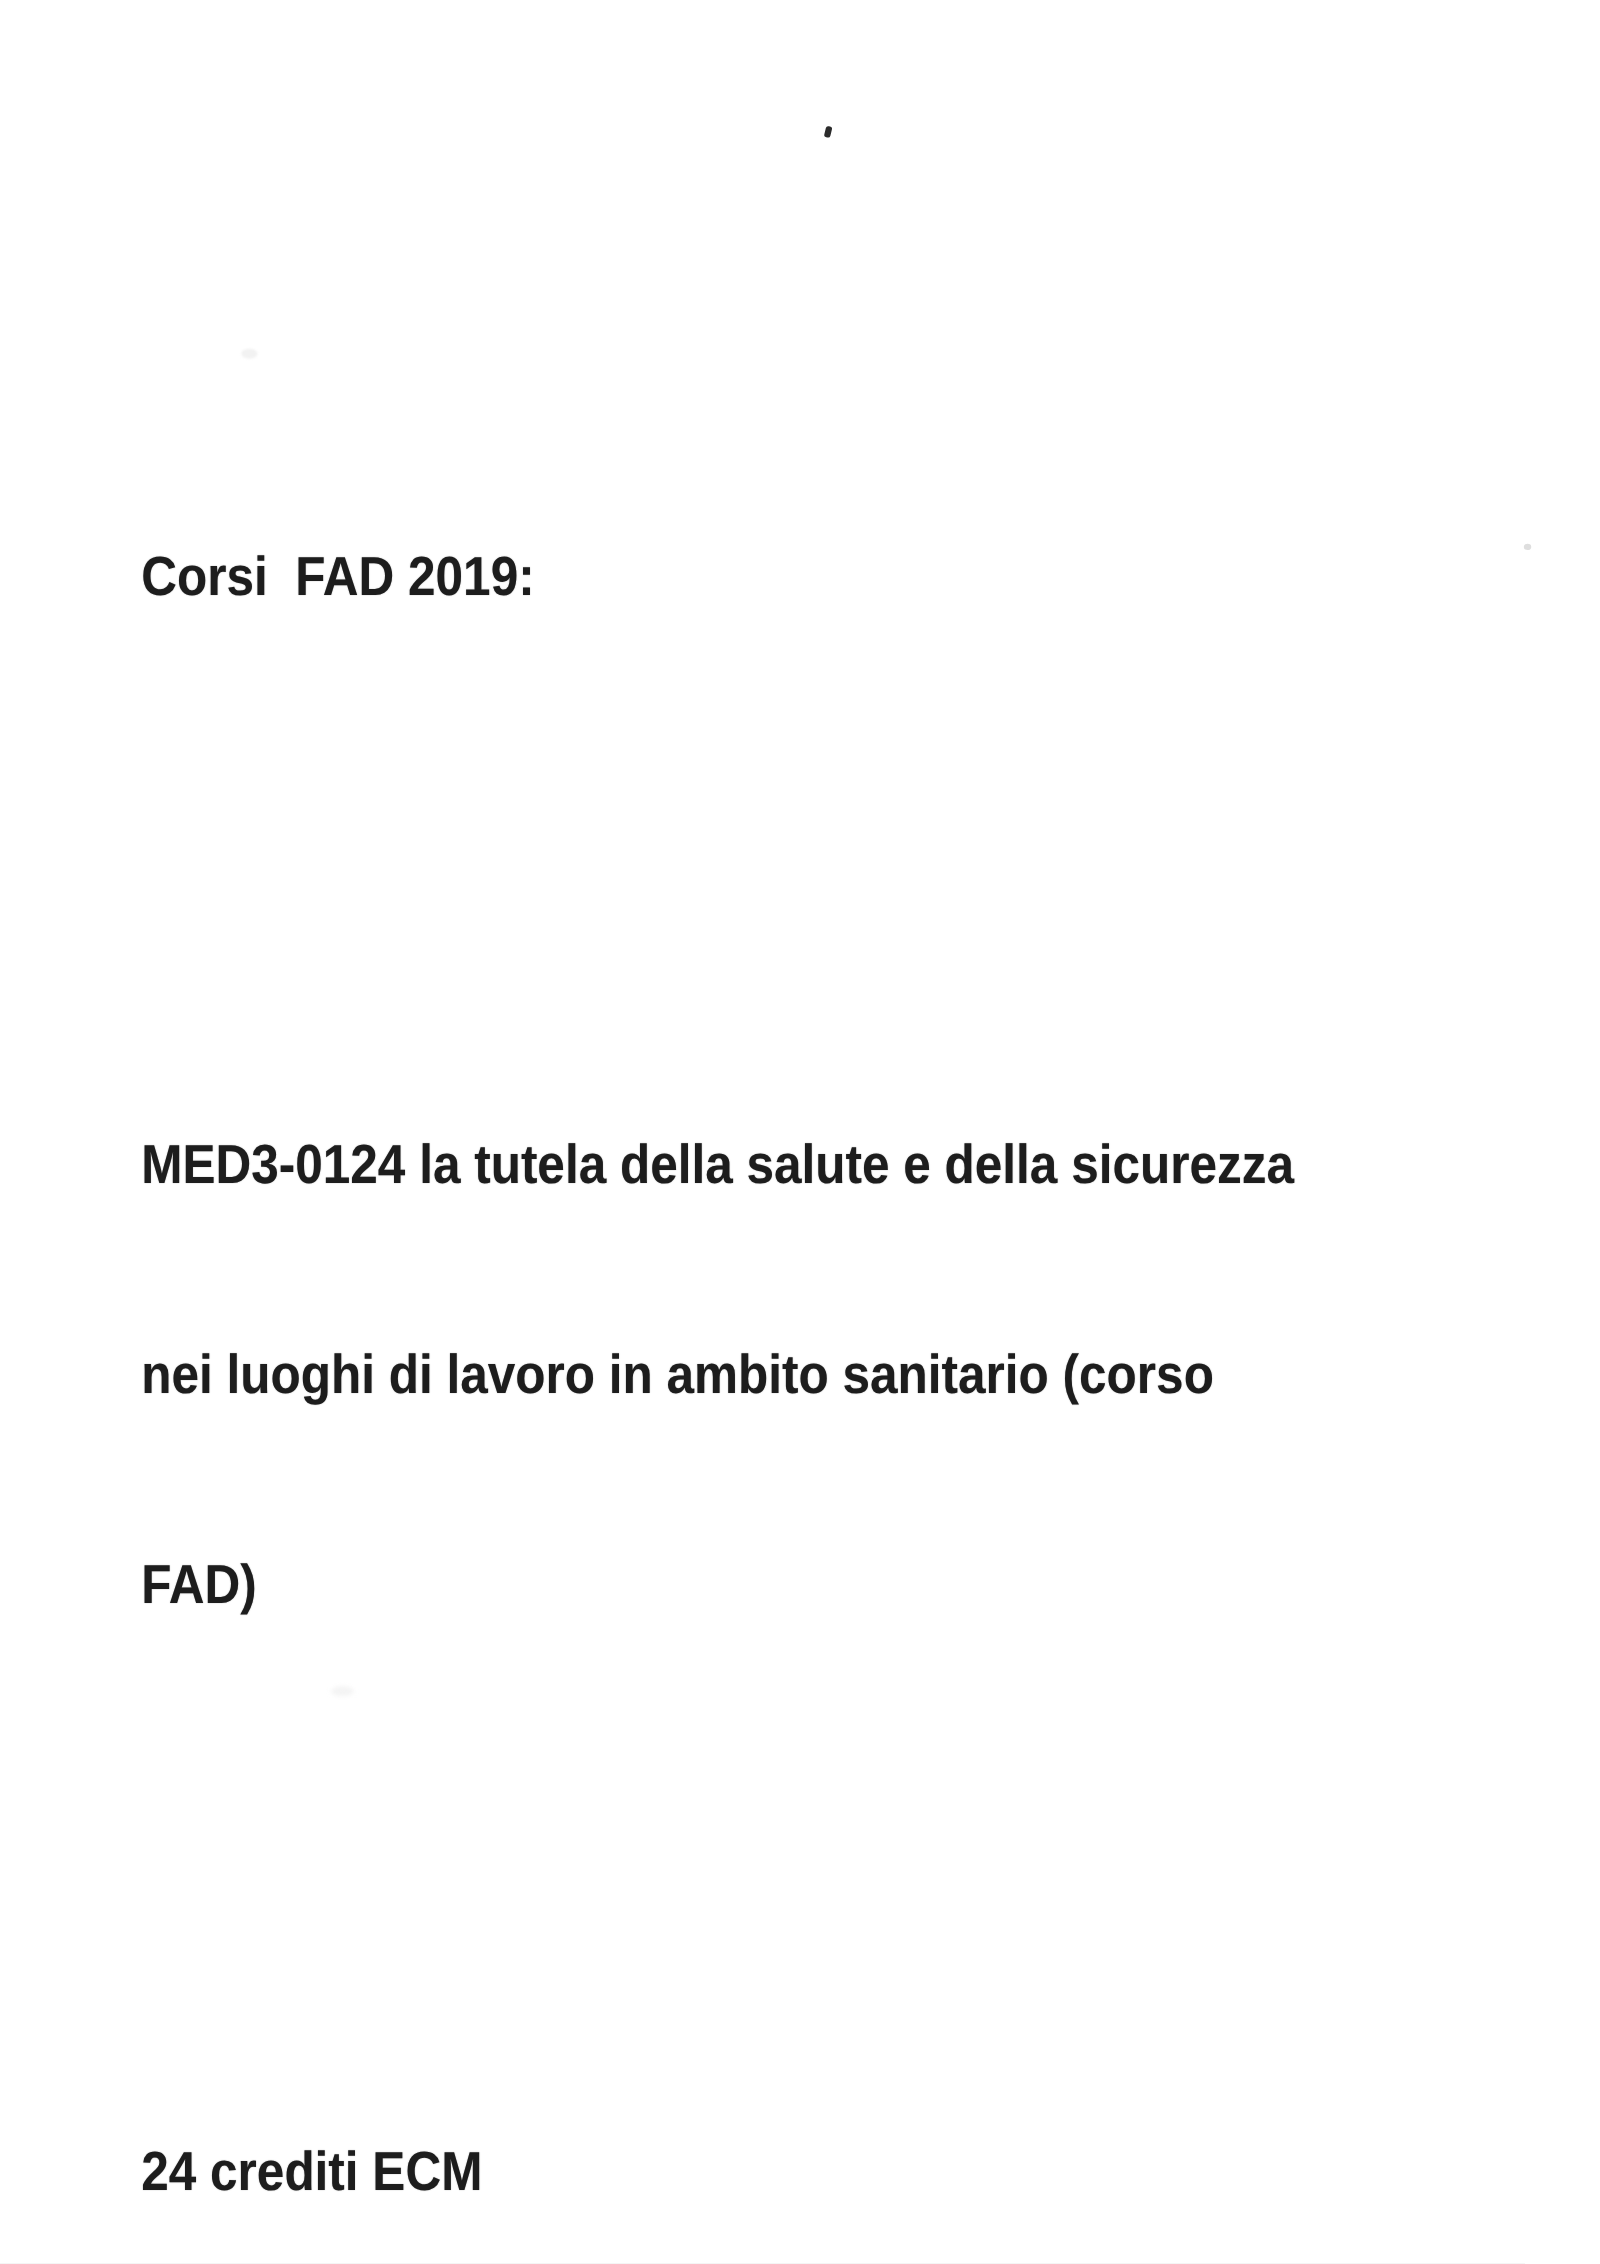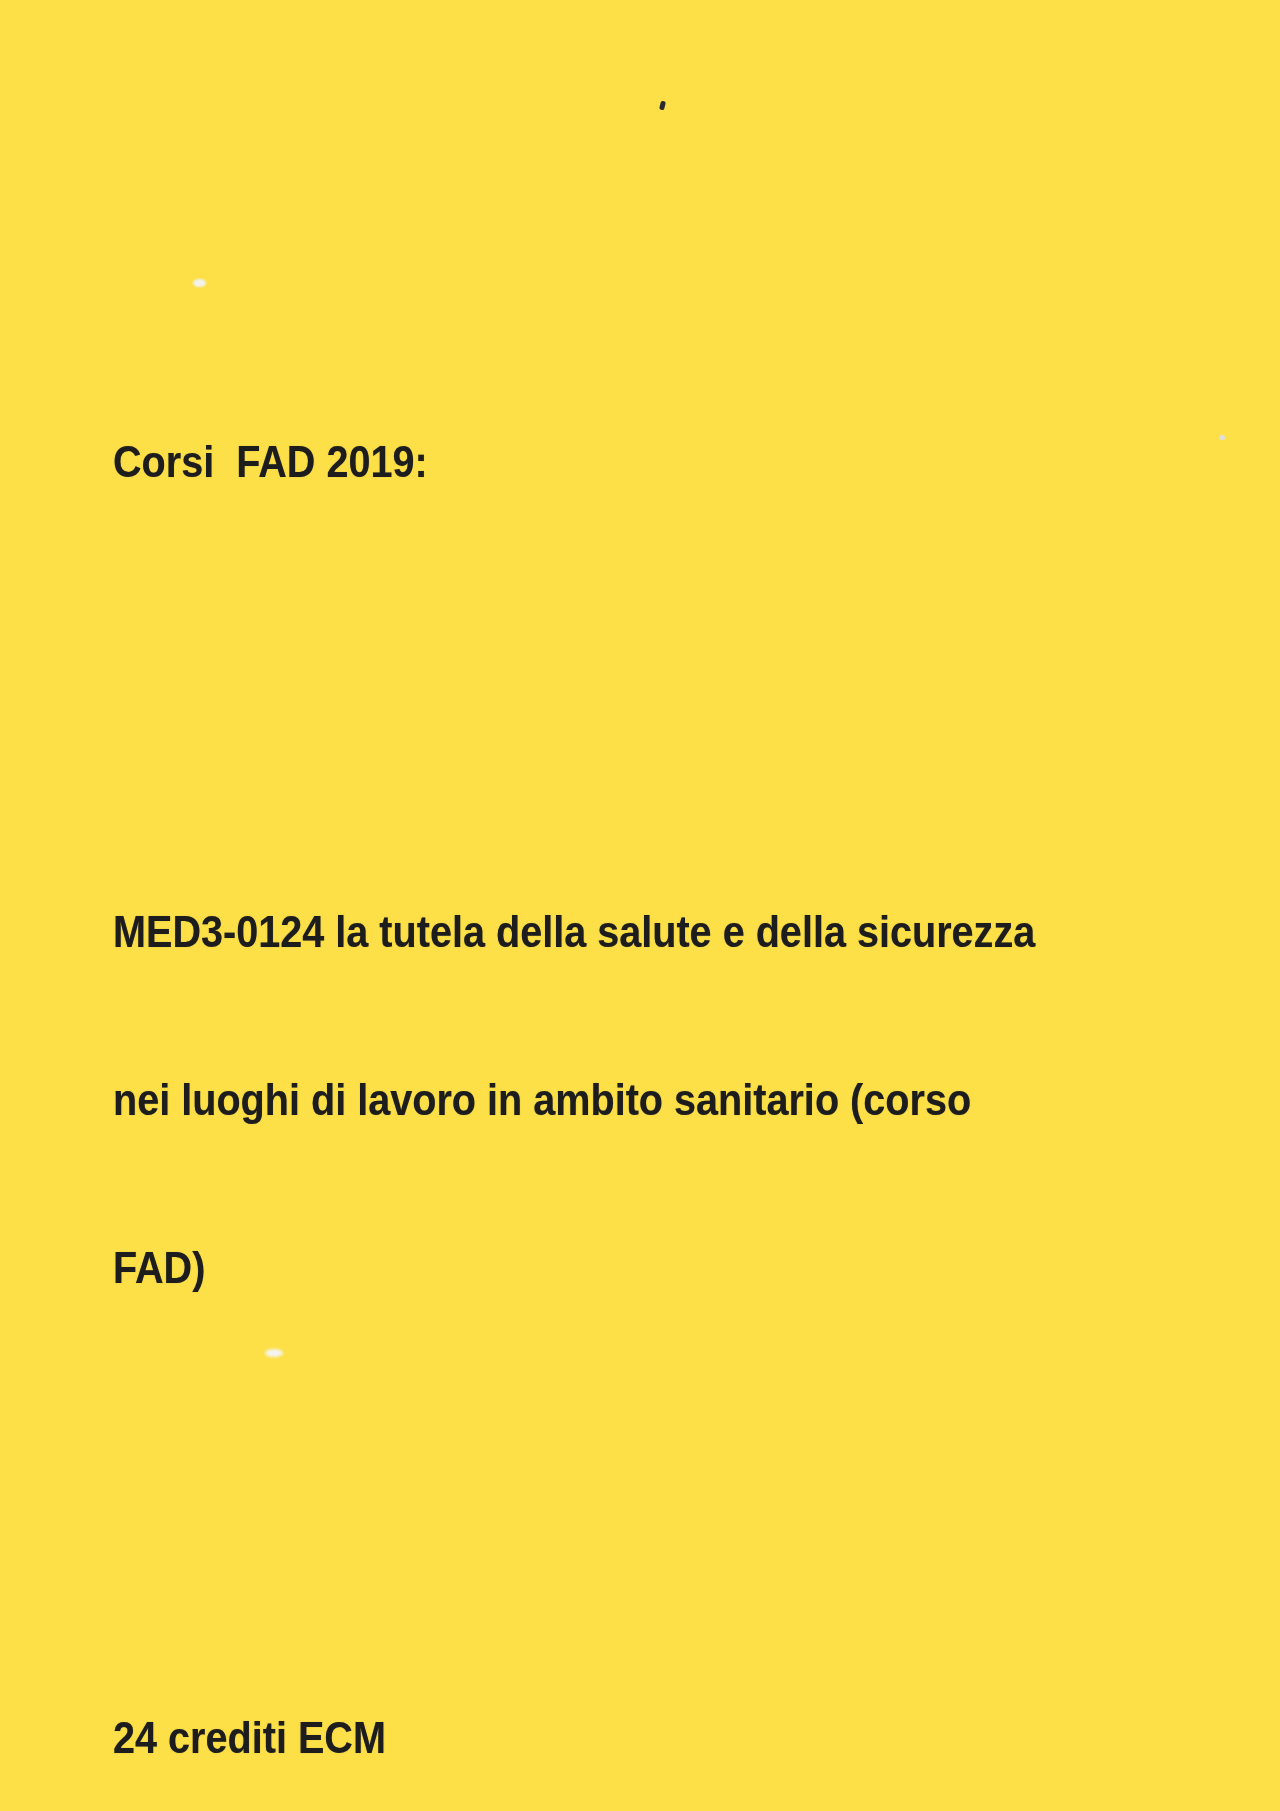--- a/index.html
+++ b/index.html
@@ -4,21 +4,21 @@
 <style>
   html, body {
     margin: 0;
     padding: 0;
     background: #e8e8e8;
   }
   .page {
     position: relative;
     width: 1280px;
     height: 1811px;
-    background: #fde047;
+    background: #ffffff;
     overflow: hidden;
     margin: 0 auto;
     font-family: "Liberation Sans", sans-serif;
   }
   
   .text-col {
     position: absolute;
     left: 113px;
     top: 154px;
     width: 1180px;

